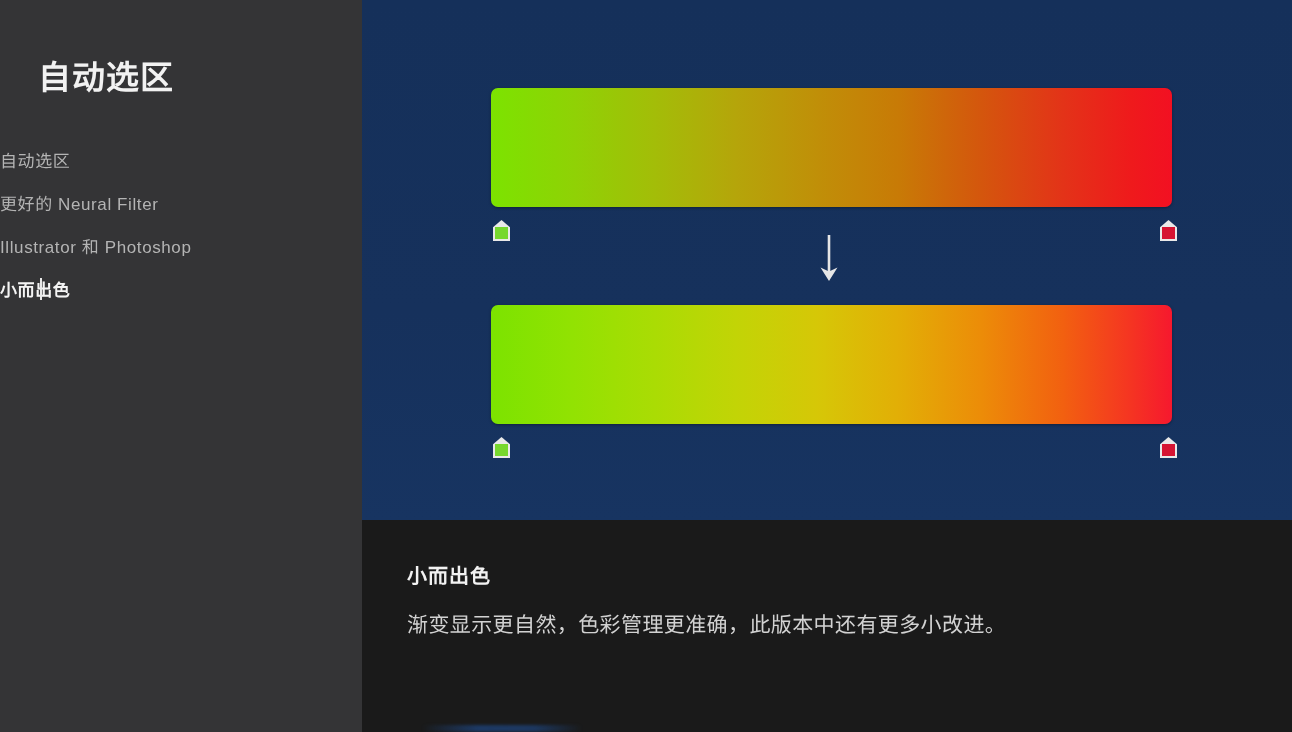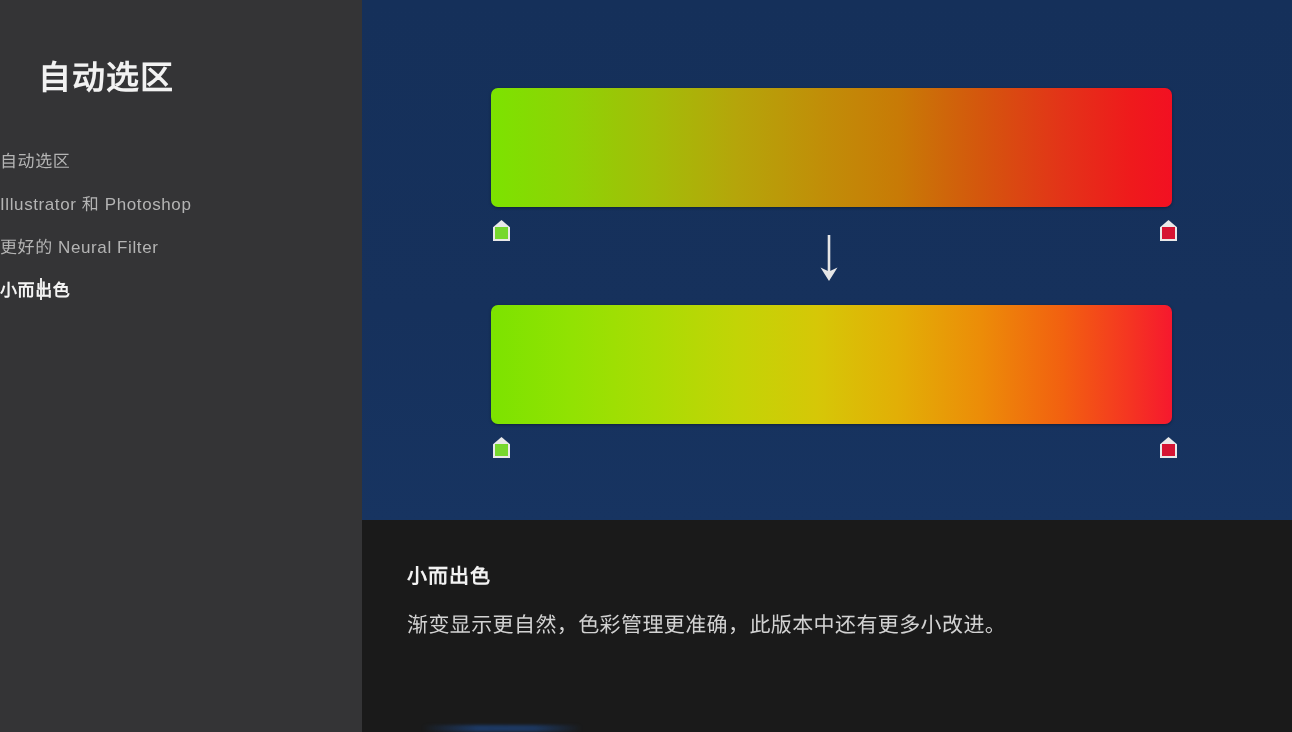--- a/index.html
+++ b/index.html
@@ -172,26 +172,26 @@
 
     <div class="nav-list">
 
       <div class="nav-item">
 
         <span class="nav-label">自动选区</span>
       </div>
 
       <div class="nav-item">
 
+        <span class="nav-label">更好的 Neural Filter</span>
+      </div>
+
+      <div class="nav-item">
+
         <span class="nav-label">Illustrator 和 Photoshop</span>
-      </div>
-
-      <div class="nav-item">
-
-        <span class="nav-label">更好的 Neural Filter</span>
       </div>
 
       <div class="nav-item active">
         <span class="nav-marker"></span>
         <span class="nav-label">小而出色</span>
       </div>
 
     </div>
   </div>
 

